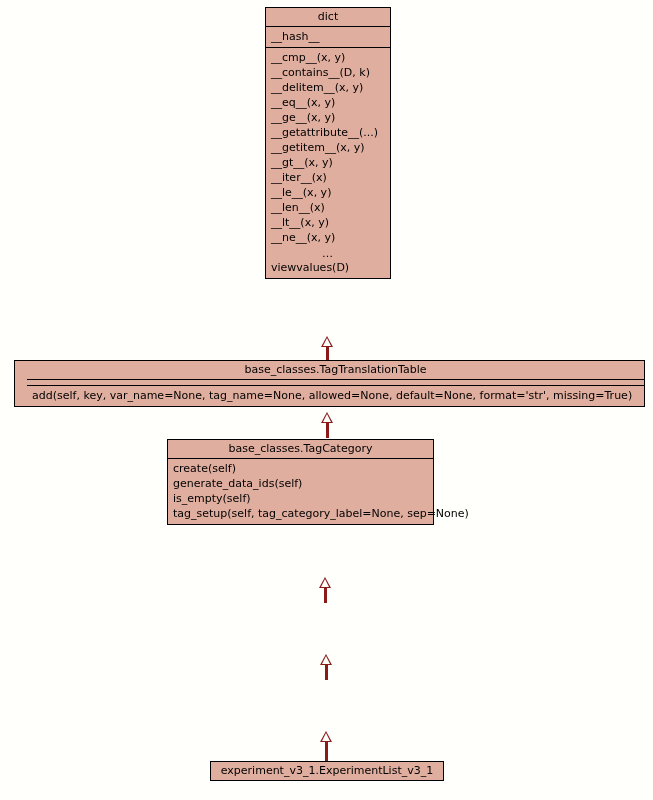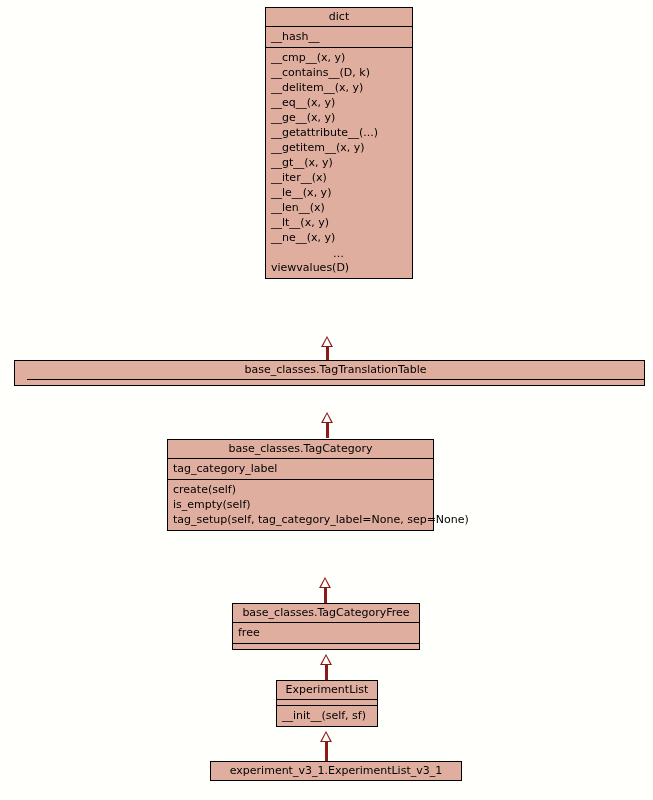--- a/index.html
+++ b/index.html
@@ -88,21 +88,21 @@
     border-left: 4px solid transparent;
     border-right: 4px solid transparent;
     border-bottom: 8px solid #fffffc;
   }
 </style>
 </head>
 <body>
 
 <div id="diagram">
 
-  <div class="uml-class" style="left:265px; top:7px; width:148px;">
+  <div class="uml-class" style="left:265px; top:7px; width:126px;">
     <div class="compartment c-title">dict</div>
     <div class="compartment c-rows">
       <div class="row">__hash__</div>
     </div>
     <div class="compartment c-rows">
       <div class="row">__cmp__(x, y)</div>
       <div class="row">__contains__(D, k)</div>
       <div class="row">__delitem__(x, y)</div>
       <div class="row">__eq__(x, y)</div>
       <div class="row">__ge__(x, y)</div>
@@ -120,67 +120,54 @@
   </div>
 
   <div class="edge" style="left:326px; top:336px; width:3px; height:24px;">
     <div class="head"></div>
     <div class="stem" style="top:10px; height:14px;"></div>
   </div>
 
   <div class="uml-class" style="left:14px; top:360px; width:631px;padding-left:12px;">
     <div class="compartment c-title">base_classes.TagTranslationTable</div>
     <div class="compartment c-empty"></div>
+    <div class="compartment c-rows">
+      <div class="row">add(self, key, var_name=None, tag_name=None, allowed=None, default=None, format='str', missing=True)</div>
+    </div>
   </div>
 
   <div class="edge" style="left:326px; top:412px; width:3px; height:26px;">
     <div class="head"></div>
     <div class="stem" style="top:10px; height:16px;"></div>
   </div>
 
   <div class="uml-class" style="left:167px; top:439px; width:267px;">
     <div class="compartment c-title">base_classes.TagCategory</div>
     <div class="compartment c-rows">
-      <div class="row">tag_category_label</div>
-    </div>
-    <div class="compartment c-rows">
       <div class="row">create(self)</div>
+      <div class="row">generate_data_ids(self)</div>
       <div class="row">is_empty(self)</div>
       <div class="row">tag_setup(self, tag_category_label=None, sep=None)</div>
     </div>
   </div>
 
   <div class="edge" style="left:324px; top:577px; width:3px; height:26px;">
     <div class="head"></div>
     <div class="stem" style="top:10px; height:16px;"></div>
   </div>
 
-  <div class="uml-class" style="left:232px; top:603px; width:188px;">
-    <div class="compartment c-title">base_classes.TagCategoryFree</div>
-    <div class="compartment c-rows">
-      <div class="row">free</div>
-    </div>
-    <div class="compartment c-empty"></div>
-  </div>
 
   <div class="edge" style="left:325px; top:654px; width:3px; height:26px;">
     <div class="head"></div>
     <div class="stem" style="top:10px; height:16px;"></div>
   </div>
 
-  <div class="uml-class" style="left:276px; top:680px; width:102px;">
-    <div class="compartment c-title">ExperimentList</div>
-    <div class="compartment c-empty"></div>
-    <div class="compartment c-rows">
-      <div class="row">__init__(self, sf)</div>
-    </div>
-  </div>
 
   <div class="edge" style="left:325px; top:731px; width:3px; height:30px;">
     <div class="head"></div>
     <div class="stem" style="top:10px; height:20px;"></div>
   </div>
 
-  <div class="uml-class" style="left:210px; top:761px; width:252px;">
+  <div class="uml-class" style="left:210px; top:761px; width:234px;">
     <div class="compartment c-title">experiment_v3_1.ExperimentList_v3_1</div>
   </div>
 
 </div>
 
 </body></html>

